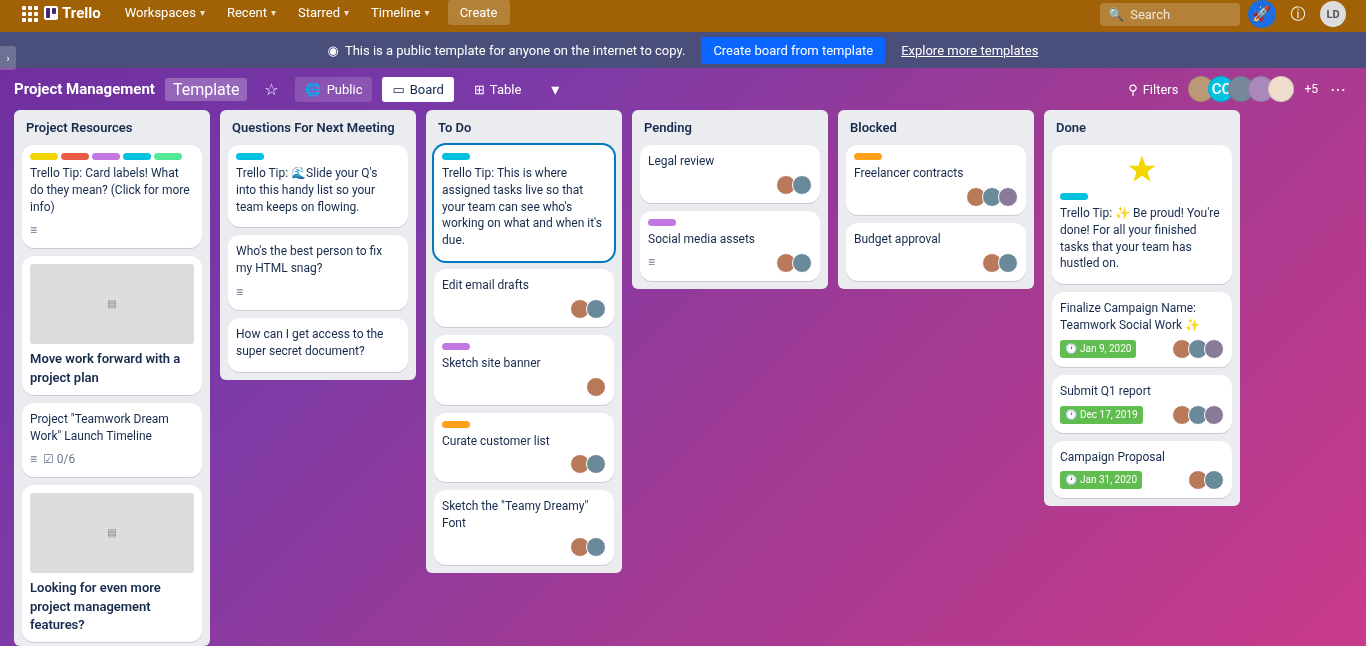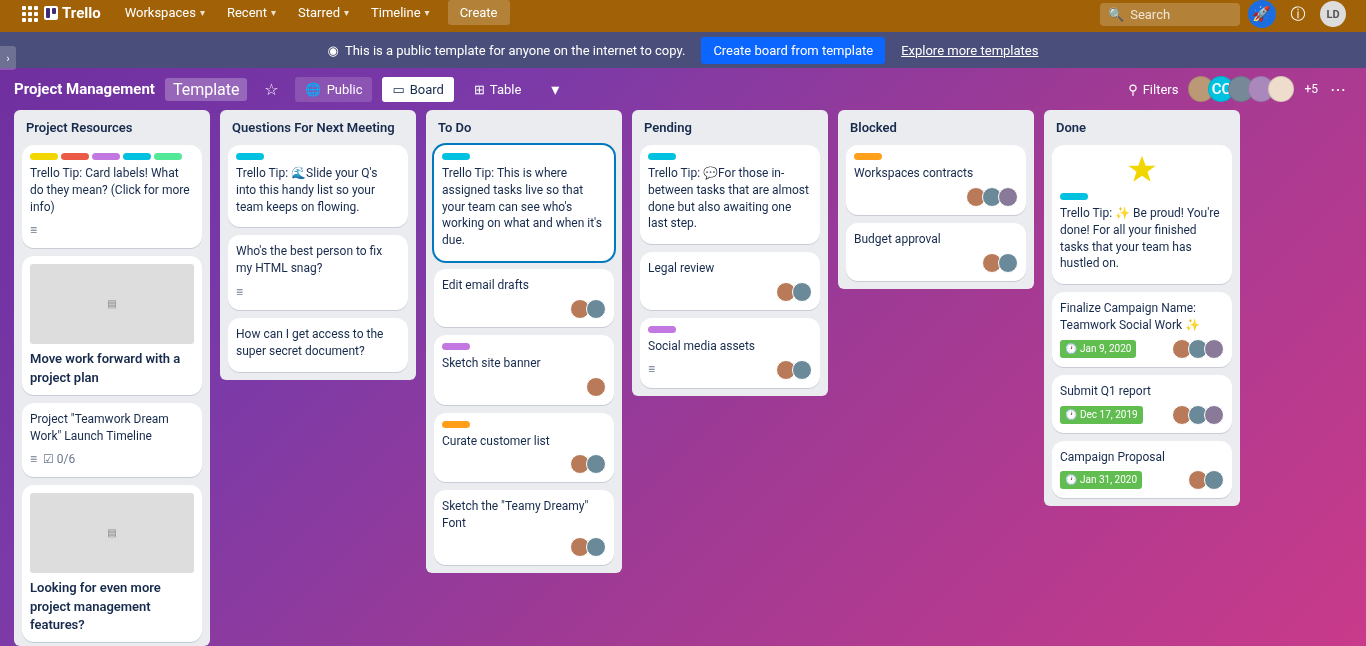--- a/index.html
+++ b/index.html
@@ -259,26 +259,20 @@
           <div class="avatars">
             <div class="av" style="background: rgb(185, 122, 90);"></div>
             <div class="av" style="background: rgb(106, 138, 154);"></div>
           </div>
         </div>
       </div>
     </div>
     <div class="list">
       <div class="list-title">Pending</div>
       <div class="card">
-        <div class="labels">
-          <div class="lbl c-sky"></div>
-        </div>
-        <div class="card-txt">Trello Tip: 💬For those in-between tasks that are almost done but also awaiting one last step.</div>
-      </div>
-      <div class="card">
         <div class="card-txt">Legal review</div>
         <div class="card-ftr">
           <div class="ftr-left"></div>
           <div class="avatars">
             <div class="av" style="background: rgb(185, 122, 90);"></div>
             <div class="av" style="background: rgb(106, 138, 154);"></div>
           </div>
         </div>
       </div>
       <div class="card">
@@ -296,21 +290,21 @@
           </div>
         </div>
       </div>
     </div>
     <div class="list">
       <div class="list-title">Blocked</div>
       <div class="card">
         <div class="labels">
           <div class="lbl c-orange"></div>
         </div>
-        <div class="card-txt">Workspaces contracts</div>
+        <div class="card-txt">Freelancer contracts</div>
         <div class="card-ftr">
           <div class="ftr-left"></div>
           <div class="avatars">
             <div class="av" style="background: rgb(185, 122, 90);"></div>
             <div class="av" style="background: rgb(106, 138, 154);"></div>
             <div class="av" style="background: rgb(138, 122, 154);"></div>
           </div>
         </div>
       </div>
       <div class="card">

